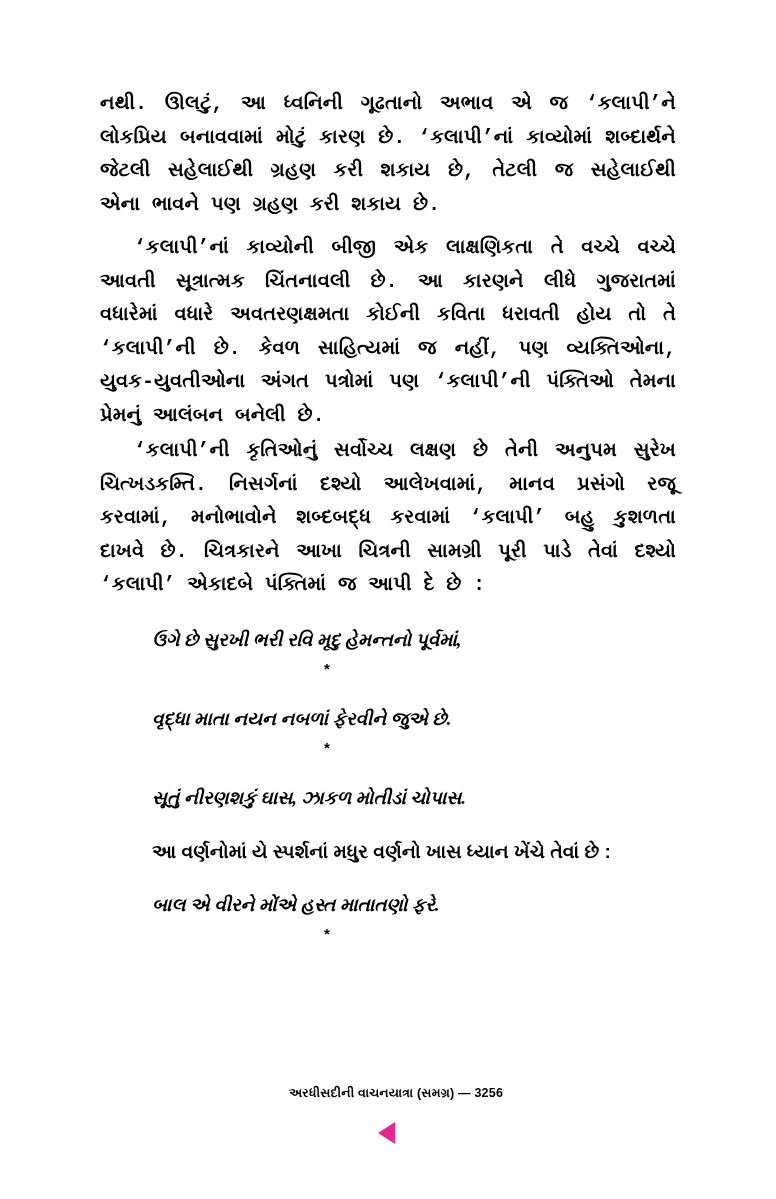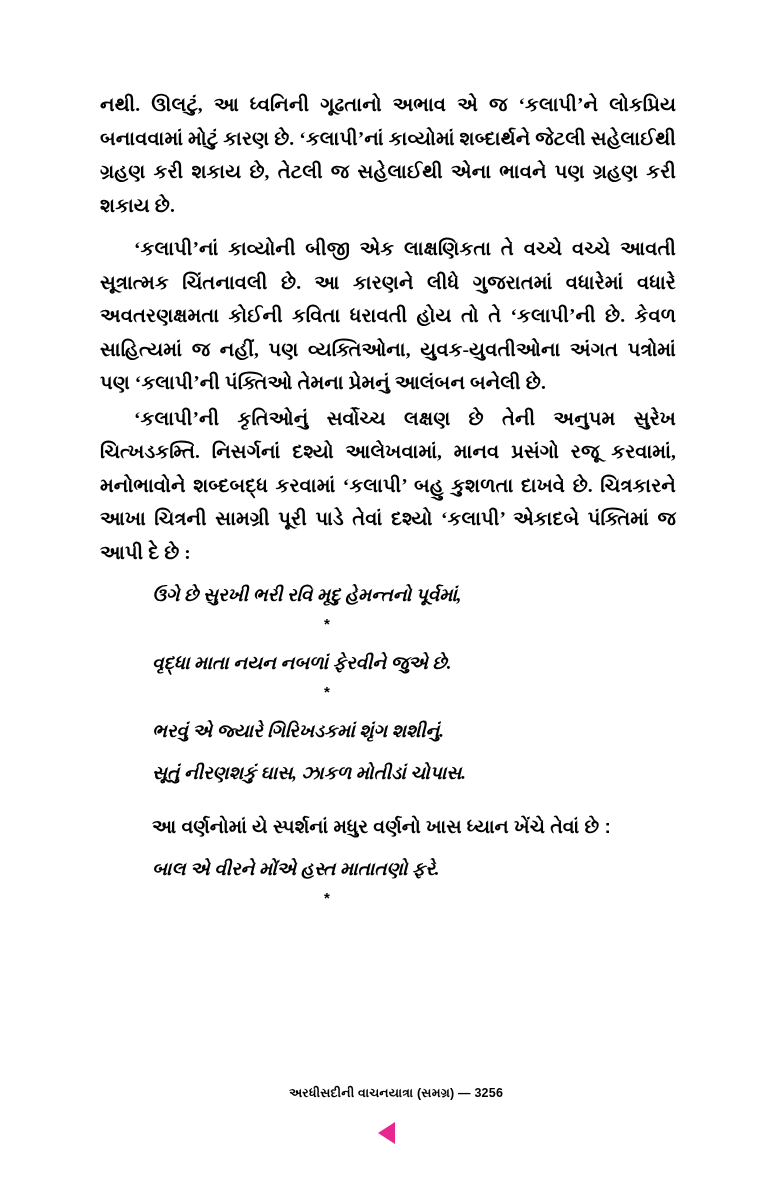--- a/index.html
+++ b/index.html
@@ -23,37 +23,37 @@
     height: 1199px;
     background: #ffffff;
   }
   .content {
     position: absolute;
     left: 100px;
     top: 88px;
     width: 576px;
   }
   .para {
-    font-family: Liberation Serif, serif;
+    font-family: Liberation Mono, monospace;
     font-size: 19.5px;
     line-height: 33.5px;
     font-weight: 700;
     text-align: justify;
     text-justify: inter-word;
     margin: 0 0 2px 0;
     letter-spacing: 0.1px;
   }
   .para.indent {
     text-indent: 34px;
   }
   .para:last-child {
     text-align: left;
   }
   .verse-block {
-    margin: 11px 0 0 0;
+    margin: 22px 0 0 0;
     padding-left: 52px;
   }
   .verse-line {
     font-family: "Liberation Serif", serif;
     font-style: italic;
     font-weight: 700;
     font-size: 18.5px;
     line-height: 31px;
     white-space: nowrap;
   }
@@ -115,23 +115,20 @@
     <div class="verse-block">
       <div class="verse-line">ઉગે છે સુરખી ભરી રવિ મૃદુ હેમન્તનો પૂર્વમાં,</div>
       <div class="verse-sep">*</div>
     </div>
 
     <div class="verse-block">
       <div class="verse-line">વૃદ્ધા માતા નયન નબળાં ફેરવીને જુએ છે.</div>
       <div class="verse-sep">*</div>
     </div>
 
-    <div class="verse-block">
-      <div class="verse-line">ભરવું એ જ્યારે ગિરિખડકમાં શૃંગ શશીનું.</div>
-    </div>
 
     <div class="verse-block">
       <div class="verse-line">સૂતું નીરણશકું ઘાસ, ઝાકળ મોતીડાં ચોપાસ.</div>
     </div>
 
     <div class="note-line">આ વર્ણનોમાં યે સ્પર્શનાં મધુર વર્ણનો ખાસ ધ્યાન ખેંચે તેવાં છે :</div>
 
     <div class="verse-block">
       <div class="verse-line">બાલ એ વીરને મોંએ હસ્ત માતાતણો ફરે.</div>
       <div class="verse-sep">*</div>

